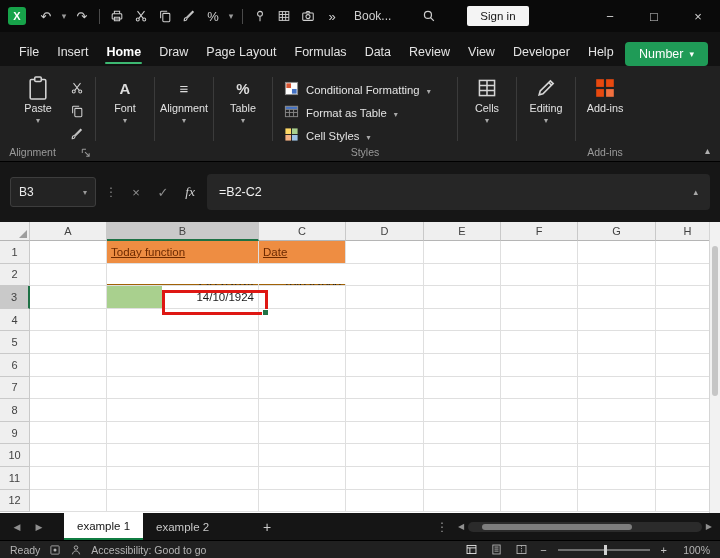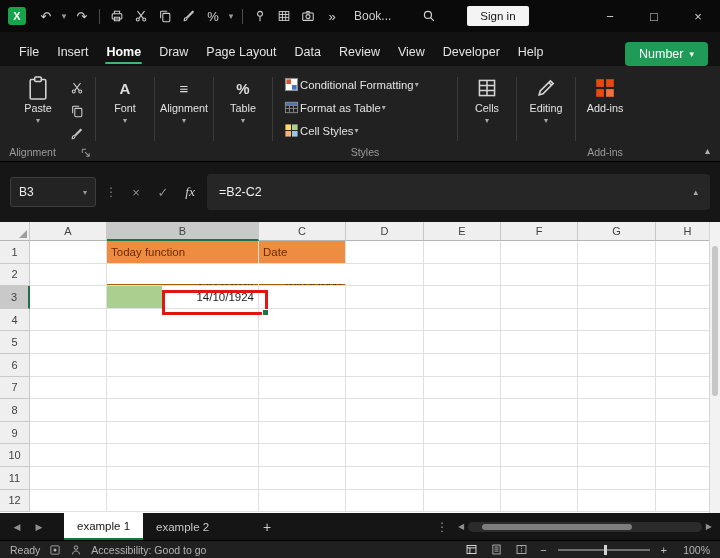--- a/index.html
+++ b/index.html
@@ -39,21 +39,21 @@
   .rbn-ico.glyph { font-size:15px; font-weight:bold; color:#dcdcdc; }
   .paste-big .rbn-ico svg { width:24px; height:26px; }
   .small-col { display:flex; flex-direction:column; gap:4px; padding-top:8px; margin-left:2px; }
   .sbtn { width:22px; height:19px; display:flex; align-items:center; justify-content:center; color:#cfcfcf; }
   .sbtn svg { width:14px; height:14px; }
   .group-label { position:absolute; bottom:3px; left:0; right:0; display:flex; align-items:center; justify-content:center; gap:24px; font-size:10.5px; color:#9a9a9a; white-space:nowrap; }
   .launcher { width:11px; height:11px; color:#9a9a9a; display:inline-flex; }
   .launcher svg { width:11px; height:11px; }
   #collapsed-groups, #big-groups { display:flex; }
   .styles-grp { width:178px; display:flex; flex-direction:column; padding:2px 4px 18px 4px; position:relative; }
-  .style-row { display:flex; align-items:center; gap:1px; height:23px; color:#e3e3e3; font-size:11.3px; padding:0 4px; white-space:nowrap; }
+  .style-row { display:flex; align-items:flex-end; gap:7px; height:23px; color:#e3e3e3; font-size:11.3px; padding:0 4px; white-space:nowrap; }
   .style-row .chev { font-size:8px; color:#a8a8a8; }
   .srow-ico { width:15px; height:15px; display:inline-flex; }
   .srow-ico svg { width:15px; height:15px; }
   .big-wrap { position:relative; display:flex; flex-direction:column; }
   .big-wrap .group-label { gap:0; }
   .collapse-ribbon { position:absolute; right:10px; bottom:5px; color:#b0b0b0; font-size:10px; }
 
   
   .formulabar { height:60px; background:#161616; display:flex; align-items:center; padding:0 10px; gap:7px; flex:0 0 auto; }
   .namebox { width:86px; height:30px; background:#232323; border:1px solid #3d3d3d; border-radius:3px; display:flex; align-items:center; justify-content:space-between; color:#ececec; font-size:12px; padding:0 8px; }
@@ -69,21 +69,21 @@
   .ghead { display:flex; height:19px; }
   .gh { background:#efefef; border-right:1px solid #c9c9c9; border-bottom:1px solid #b5b5b5; color:#424242; font-size:11px; display:flex; align-items:center; justify-content:center; flex:0 0 auto; }
   .corner { width:30px; position:relative; }
   .tri { position:absolute; right:2px; bottom:2px; width:0; height:0; border-left:8px solid transparent; border-bottom:8px solid #9e9e9e; }
   .sel-col { background:#c9c9c9; border-bottom:2px solid #1e7145; }
   .sel-row { background:#c9c9c9 !important; border-right:2px solid #1e7145 !important; }
   .grow { display:flex; height:22.6px; }
   .rh { width:30px; background:#efefef; border-right:1px solid #c9c9c9; border-bottom:1px solid #c9c9c9; color:#424242; font-size:11px; display:flex; align-items:center; justify-content:center; flex:0 0 auto; }
   .cell { border-right:1px solid #dfdfdf; border-bottom:1px solid #dfdfdf; display:flex; align-items:center; padding:0 4px; color:#1c1c1c; font-size:11.5px; white-space:nowrap; overflow:hidden; flex:0 0 auto; }
   .a-right { justify-content:flex-end; }
-  .f-orange { background:#ee8d42; color:#6e2a00; }
+  .f-orange { background:#ee8d42; color:#6e2a00;text-decoration:underline; }
   .f-green { background:#a16207;margin-top:20px; }
   .f-green-left { background:linear-gradient(to right, #a9d08e 0px, #a9d08e 55px, #ffffff 55px); }
   .redbox { position:absolute; left:162px; top:68px; width:106px; height:25px; border:3px solid #de1713; z-index:5; pointer-events:none; }
   .fillhandle { position:absolute; right:-4px; bottom:-4px; width:7px; height:7px; background:#217346; border:1px solid #fff; pointer-events:auto; }
   .vscroll { position:absolute; right:0; top:0; bottom:0; width:11px; background:#f2f2f2; border-left:1px solid #d5d5d5; z-index:6; }
   .vthumb { position:absolute; left:2px; right:2px; top:24px; height:150px; background:#c6c6c6; border-radius:4px; }
 
   
   .sheettabs { height:27px; background:#151515; display:flex; align-items:center; padding:0 6px; flex:0 0 auto; }
   .tnav { width:22px; text-align:center; color:#8f8f8f; font-size:9px; }
@@ -185,20 +185,21 @@
     </div>
   </div>
 
   <div class="menubar">
     <div id="menu-tabs" style="display:flex;">
         <div class="menu-tab">File</div>
         <div class="menu-tab">Insert</div>
         <div class="menu-tab active">Home</div>
         <div class="menu-tab">Draw</div>
         <div class="menu-tab">Page Layout</div>
+        <div class="menu-tab">Formulas</div>
         <div class="menu-tab">Data</div>
         <div class="menu-tab">Review</div>
         <div class="menu-tab">View</div>
         <div class="menu-tab">Developer</div>
         <div class="menu-tab">Help</div>
       </div>
     <button class="share-btn">
       <span>Number</span>
       <span class="chev">▾</span>
     </button>

